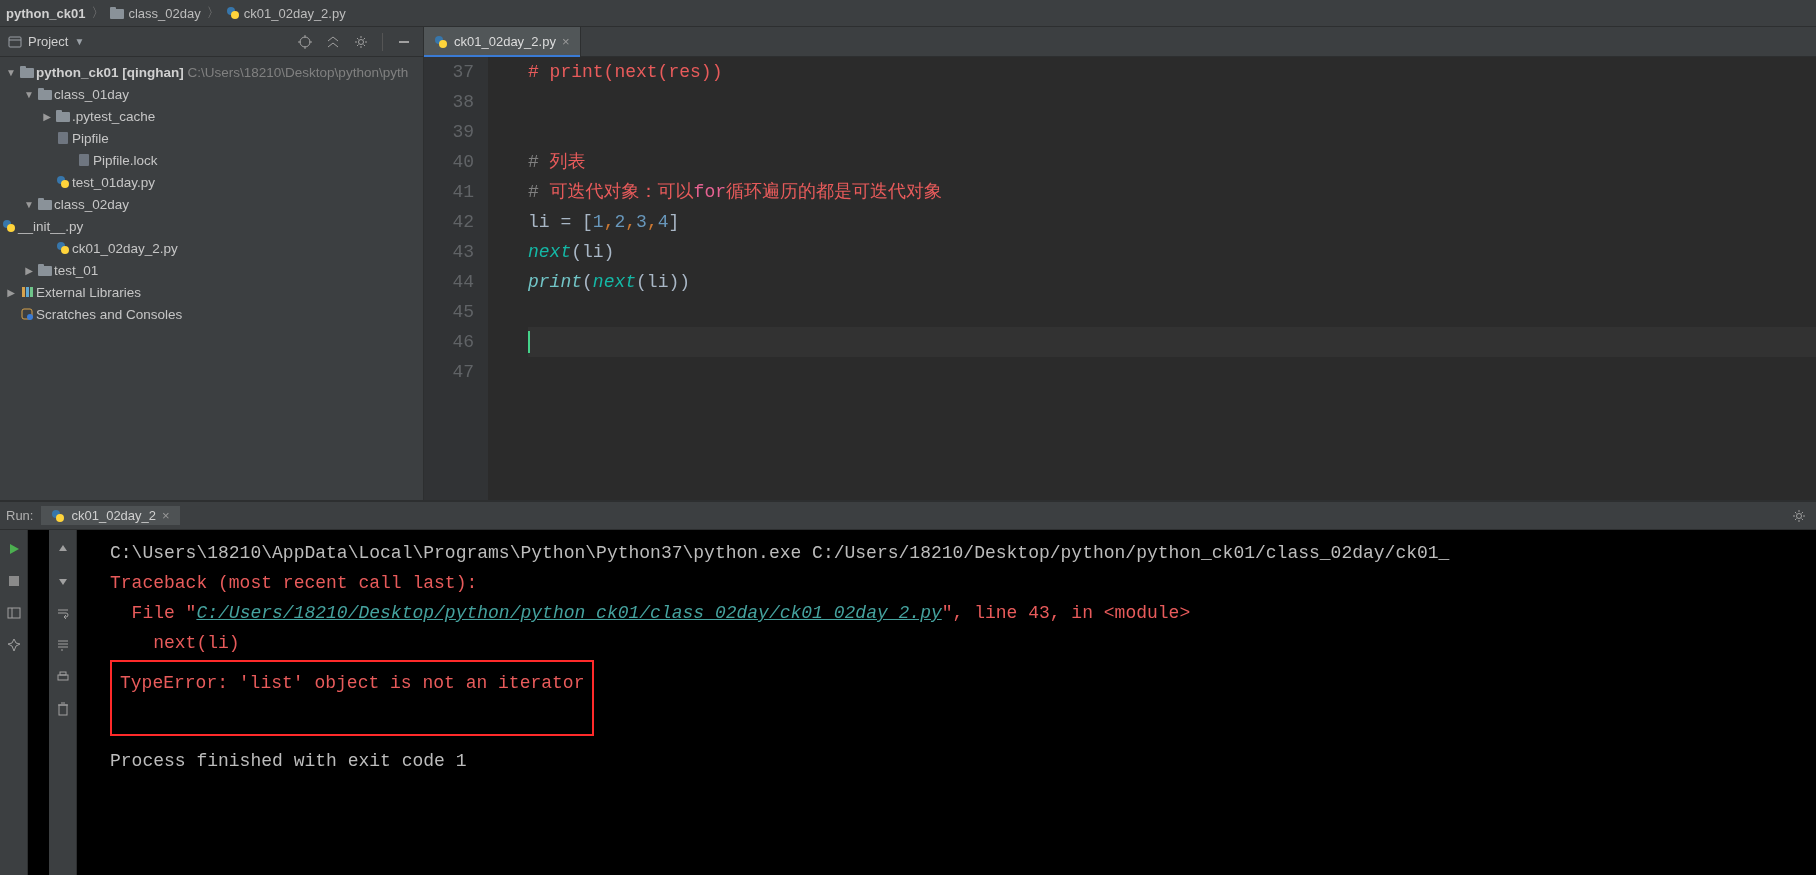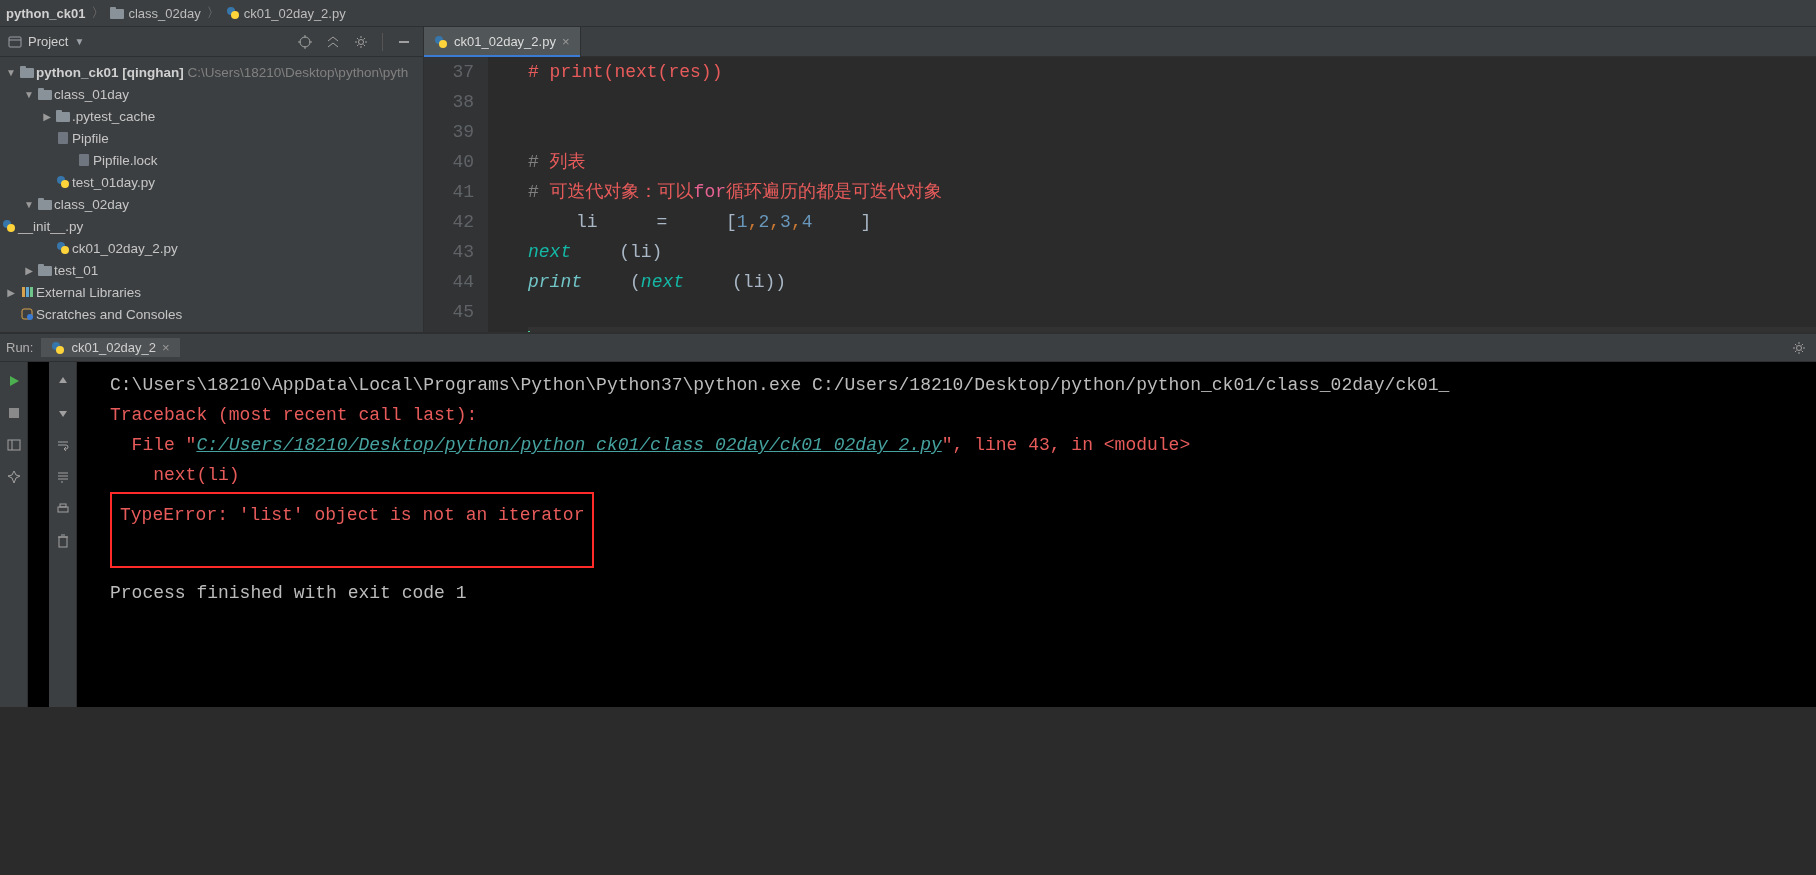--- a/index.html
+++ b/index.html
@@ -1,17 +1,17 @@
 <!DOCTYPE html>
 <html><head>
 <meta charset="utf-8">
 <style>
   * { margin:0; padding:0; box-sizing:border-box; }
   html,body { width:100%; height:100%; font-family:"Segoe UI",Arial,sans-serif; background:#2b2b2b; color:#b0b0b0; font-size:13px; overflow:hidden; }
-  .root { display:flex; flex-direction:column; width:1816px; height:707px; background:#3c3f41; }
+  .root { display:flex; flex-direction:column; width:1816px; height:875px; background:#3c3f41; }
   
   .breadcrumb { display:flex; align-items:center; height:26px; background:#3c3f41; padding:0 6px; gap:4px; color:#bdbdbd; font-size:13px; }
   .breadcrumb .sep { color:#808080; padding:0 2px;}
   .breadcrumb .crumb { display:flex; align-items:center; gap:4px; cursor:pointer; }
   .icon { display:inline-flex; align-items:center; justify-content:center; }
   .icon svg { display:block; }
   
   .main-split { flex:1; display:flex; min-height:0; border-top:1px solid #2d2f30; }
   
   .sidebar { width:424px; display:flex; flex-direction:column; background:#3c3f41; border-right:1px solid #2d2f30; }
@@ -36,21 +36,21 @@
   .code { flex:1; padding-left:40px; color:#a9b7c6; position:relative;}
   .code .line { height:30px; white-space:pre; }
   .code .line.current { background:#323232; }
   .caret { display:inline-block; width:2px; height:22px; background:#44d38a; vertical-align:middle; }
   .c-comment { color:#808080; }
   .c-red { color:#e85b5b; }
   .c-pink { color:#e66292; }
   .c-keyword { color:#cc7832; }
   .c-func { color:#72c5c7; font-style:italic; }
   .c-num { color:#6897bb; }
-  .c-op { color:#a9b7c6;margin-left:48px; }
+  .c-op { color:#a9b7c6; }
   .c-blue { color:#14b8a6;font-style:italic; }
   
   .run-panel { height:375px; display:flex; flex-direction:column; background:#000000; border-top:2px solid #2d2f30; }
   .run-hdr { display:flex; align-items:center; height:28px; background:#3c3f41; border-bottom:1px solid #2d2f30; padding:0 6px; gap:8px; font-size:13px; }
   .run-hdr .rtab { display:flex; gap:6px; background:#4e5254; padding:2px 10px; border-radius:0; color:#d0d0d0; position:relative;}
   .run-hdr .rtab .close { color:#999; cursor:pointer; }
   .run-hdr .spacer { flex:1; }
   .run-body { flex:1; display:flex; min-height:0;gap:21px;}
   .run-tools { width:28px; display:flex; flex-direction:column; align-items:center; gap:10px; padding:8px 0; background:#3c3f41; border-right:1px solid #2d2f30;}
   .run-tools2 { width:28px; display:flex; flex-direction:column; align-items:center; gap:10px; padding:8px 0; background:#3c3f41; border-right:1px solid #2d2f30;}

